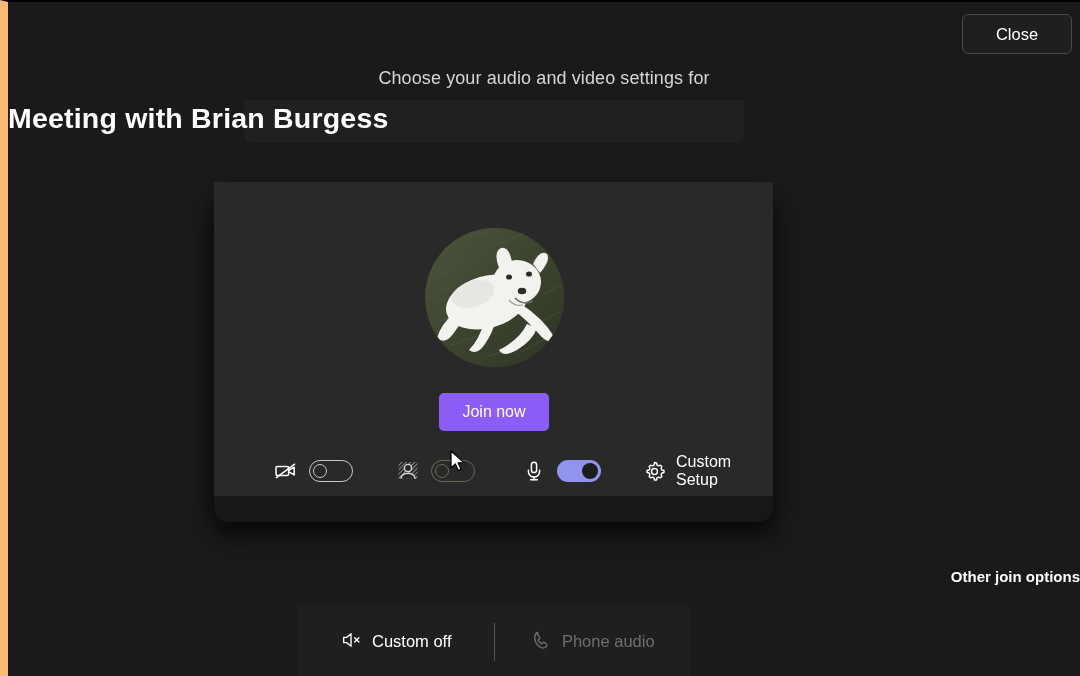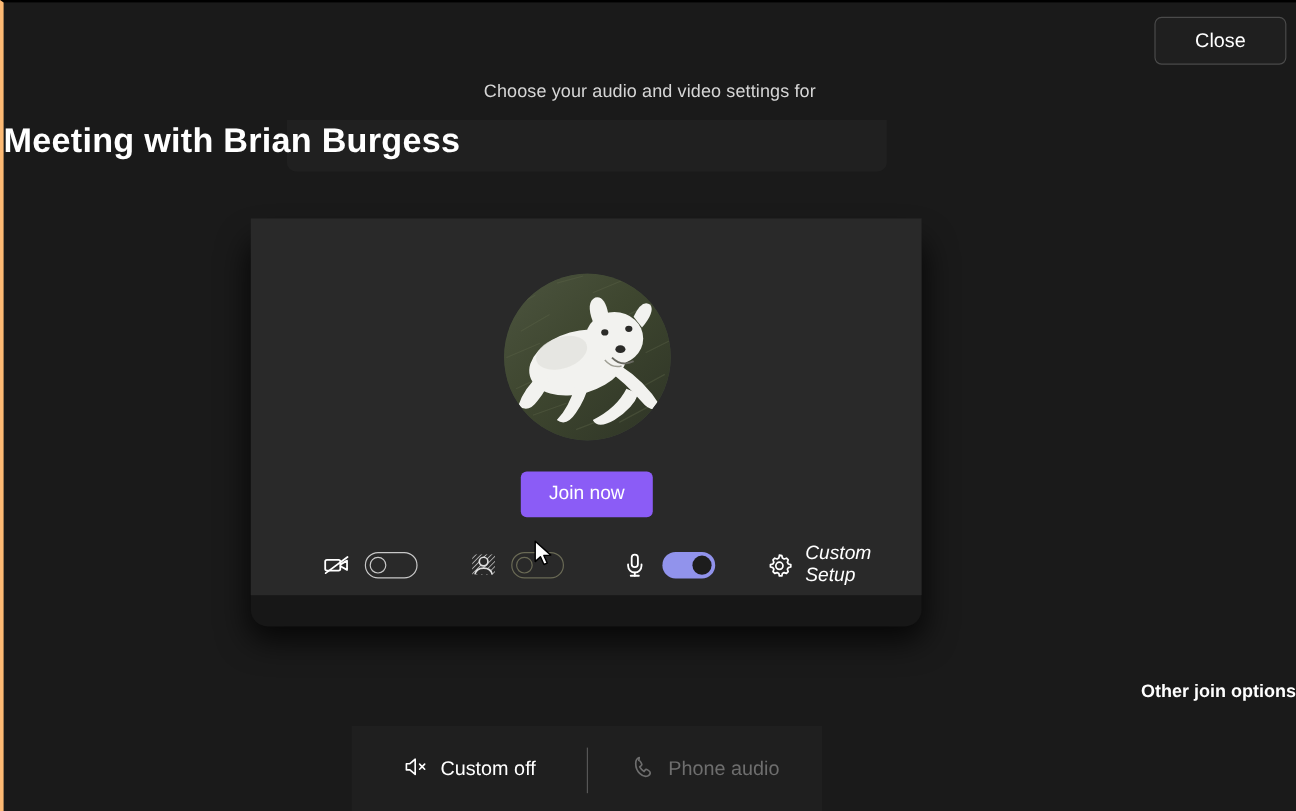--- a/index.html
+++ b/index.html
@@ -11,21 +11,21 @@
     width: 1080px;
     height: 676px;
     overflow: hidden;
     font-family: "Liberation Sans", sans-serif;
   }
   #screen {
     position: relative;
     width: 1080px;
     height: 676px;
     background: #1a1a1a;
-    border-left: 3px solid #fdba74;
+    border-left: 8px solid #fdba74;
     border-top: 2px solid #000;
     box-sizing: border-box;
     overflow: hidden;
     color: #ffffff;
   }
 
   
   #close-button {
     position: absolute;
     top: 12px;
@@ -45,21 +45,21 @@
     padding: 0;
   }
 
   
   #subtitle {
     position: absolute;
     top: 66px;
     left: 0;
     width: 100%;
     text-align: center;
-    font-size: 15px;
+    font-size: 18px;
     color: #d6d6d6;
     letter-spacing: 0.1px;
   }
   #title-band {
     position: absolute;
     left: 236px;
     top: 98px;
     width: 500px;
     height: 43px;
     background: #202020;
@@ -351,21 +351,21 @@
           <path d="M6.4 11.3 v1.2 a5.6 5.6 0 0 0 11.2 0 v-1.2"></path>
           <line x1="12" y1="18.3" x2="12" y2="20.8"></line>
           <line x1="8.6" y1="20.8" x2="15.4" y2="20.8"></line>
         </svg>
       </span>
       <div class="toggle on">
           <span class="knob"></span>
         </div>
     </div>
 
-    <div class="ctrl-group" style="margin-left:42px;font-style:italic;">
+    <div class="ctrl-group" style="margin-left:42px;">
       <span class="ctrl-icon">
         <svg width="23" height="23" viewBox="0 0 24 24" fill="none" stroke="#ffffff" stroke-width="1.5" stroke-linejoin="round">
           <path d="M12 2.6 l2.1 .55 .5 2.1 1.5 .87 2.05 -.72 1.5 1.5 -.72 2.05 .87 1.5 2.1 .5 0 2.1 -2.1 .5 -.87 1.5 .72 2.05 -1.5 1.5 -2.05 -.72 -1.5 .87 -.5 2.1 -2.1 0 -.5 -2.1 -1.5 -.87 -2.05 .72 -1.5 -1.5 .72 -2.05 -.87 -1.5 -2.1 -.5 0 -2.1 2.1 -.5 .87 -1.5 -.72 -2.05 1.5 -1.5 2.05 .72 1.5 -.87 .5 -2.1 z"></path>
           <circle cx="12" cy="12" r="3.1"></circle>
         </svg>
       </span>
       <span id="custom-setup-label">Custom Setup</span>
     </div>
   </div>
 

